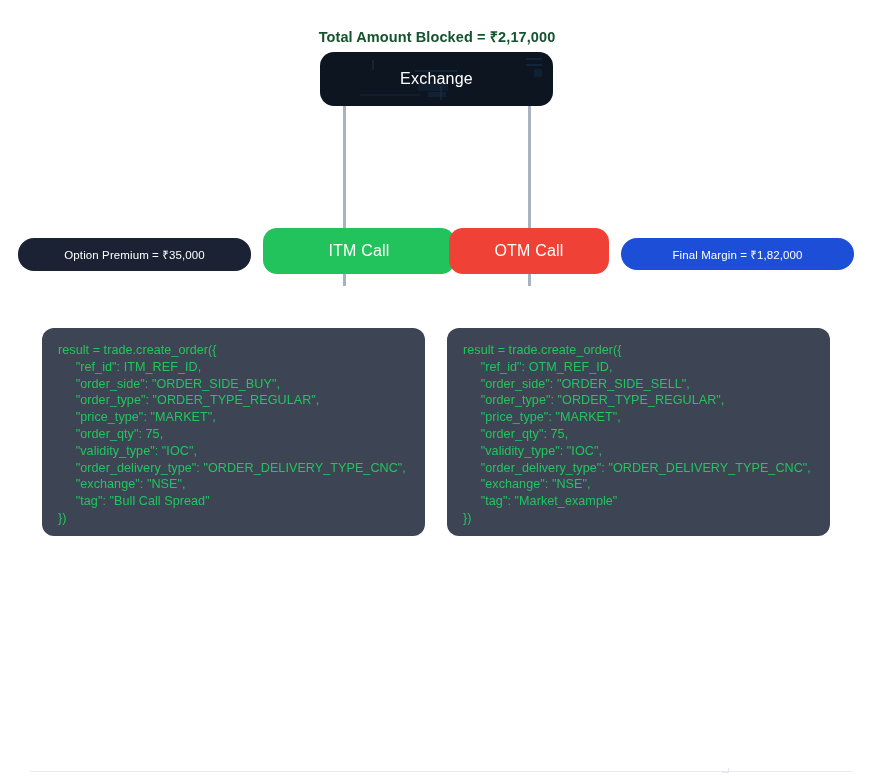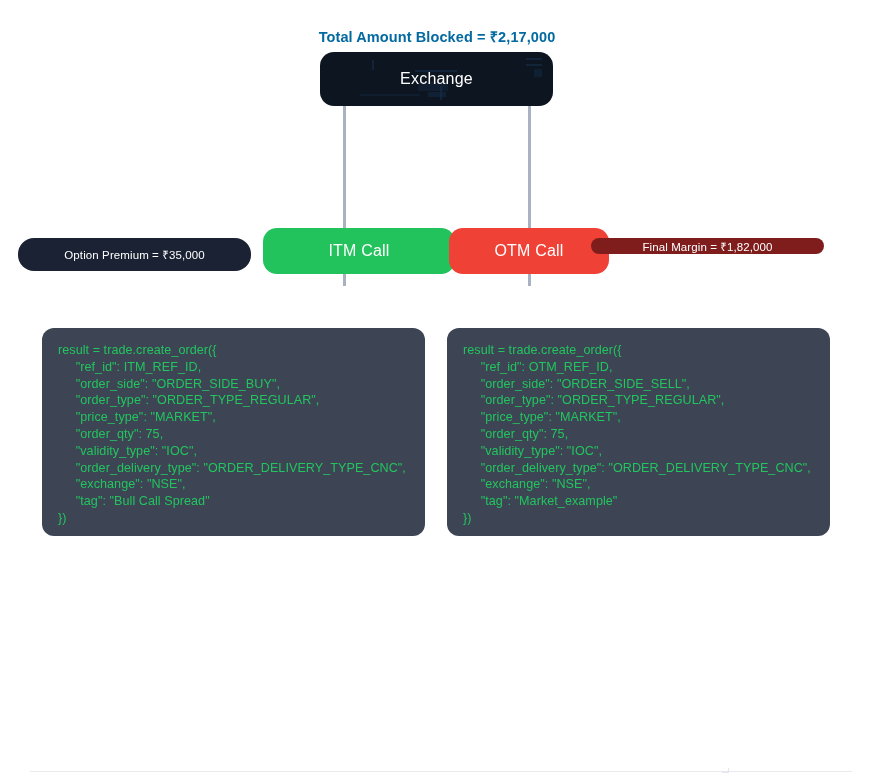--- a/index.html
+++ b/index.html
@@ -33,21 +33,21 @@
 
   
   .chart-title {
     position: absolute;
     left: 0;
     right: 0;
     top: 26px;
     text-align: center;
     font-size: 14.5px;
     font-weight: bold;
-    color: #0369a1;
+    color: #14532d;
     letter-spacing: 0.1px;
     z-index: 5;
   }
 
   
   .exchange-node {
     position: absolute;
     left: 320px;
     top: 52px;
     width: 233px;
@@ -120,23 +120,23 @@
 
   .pill-premium {
     left: 18px; top: 238px;
     width: 233px; height: 33px;
     background: #1b2233;
     border-radius: 16px;
   }
   .pill-premium .label { font-size: 11.5px; letter-spacing: .1px; }
 
   .pill-margin {
-    left: 591px; top: 238px;
-    width: 233px; height: 16px;
-    background: #7f1d1d;
+    left: 621px; top: 238px;
+    width: 233px; height: 32px;
+    background: #1d4ed8;
     border-radius: 16px;
   }
   .pill-margin .label { font-size: 11.5px; letter-spacing: .1px; }
 
   
   .code-block {
     position: absolute;
     background: #3d4454;
     border-radius: 12px;
     padding: 14px 16px 16px 16px;

